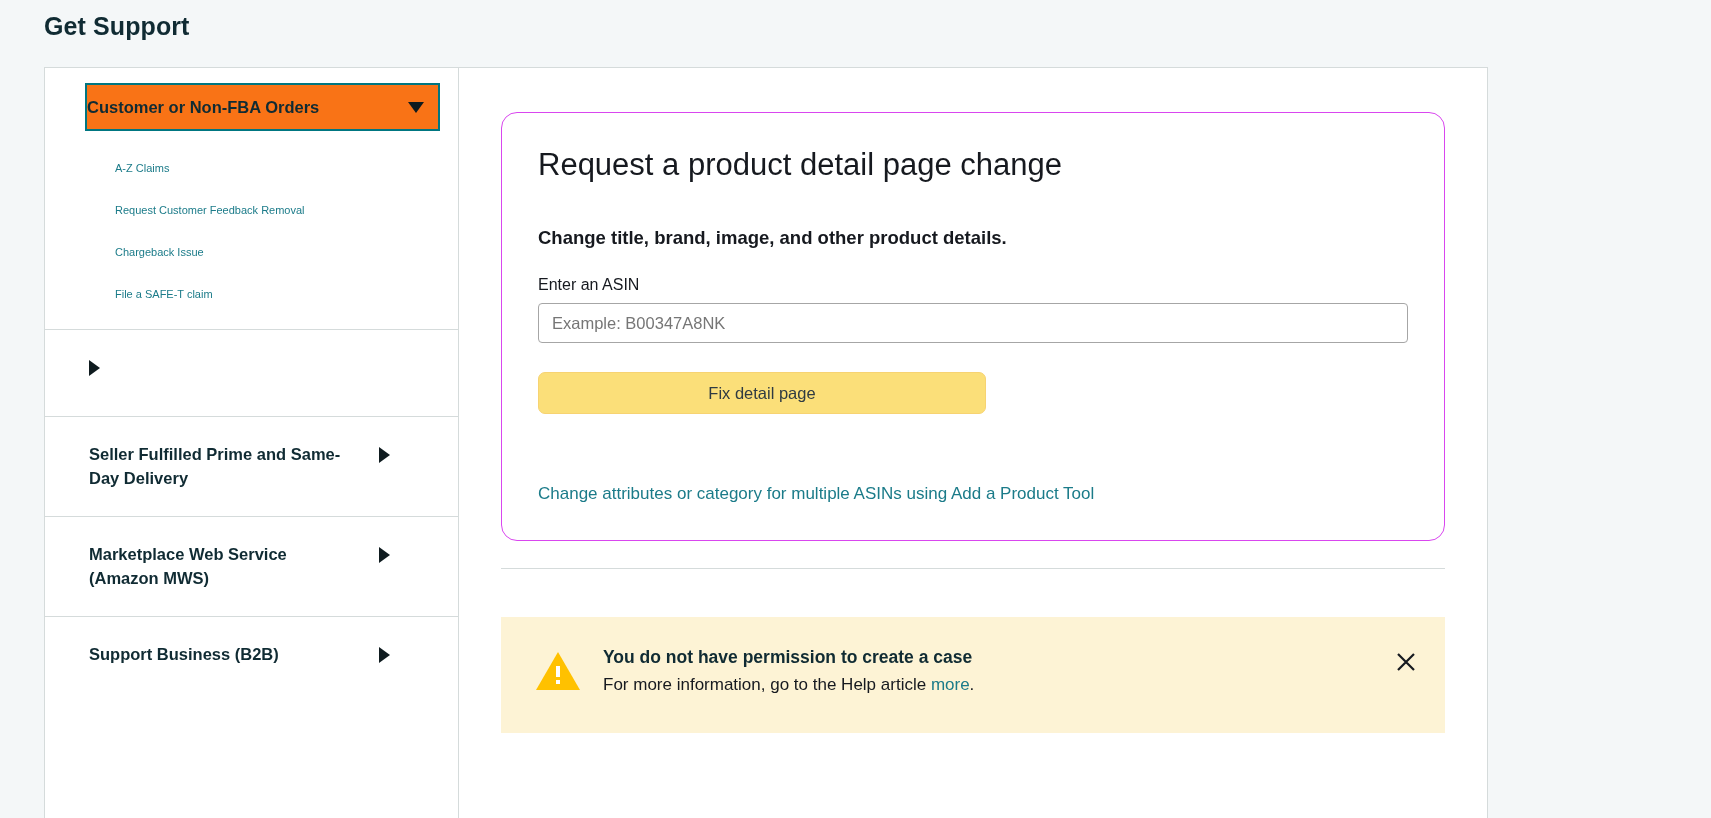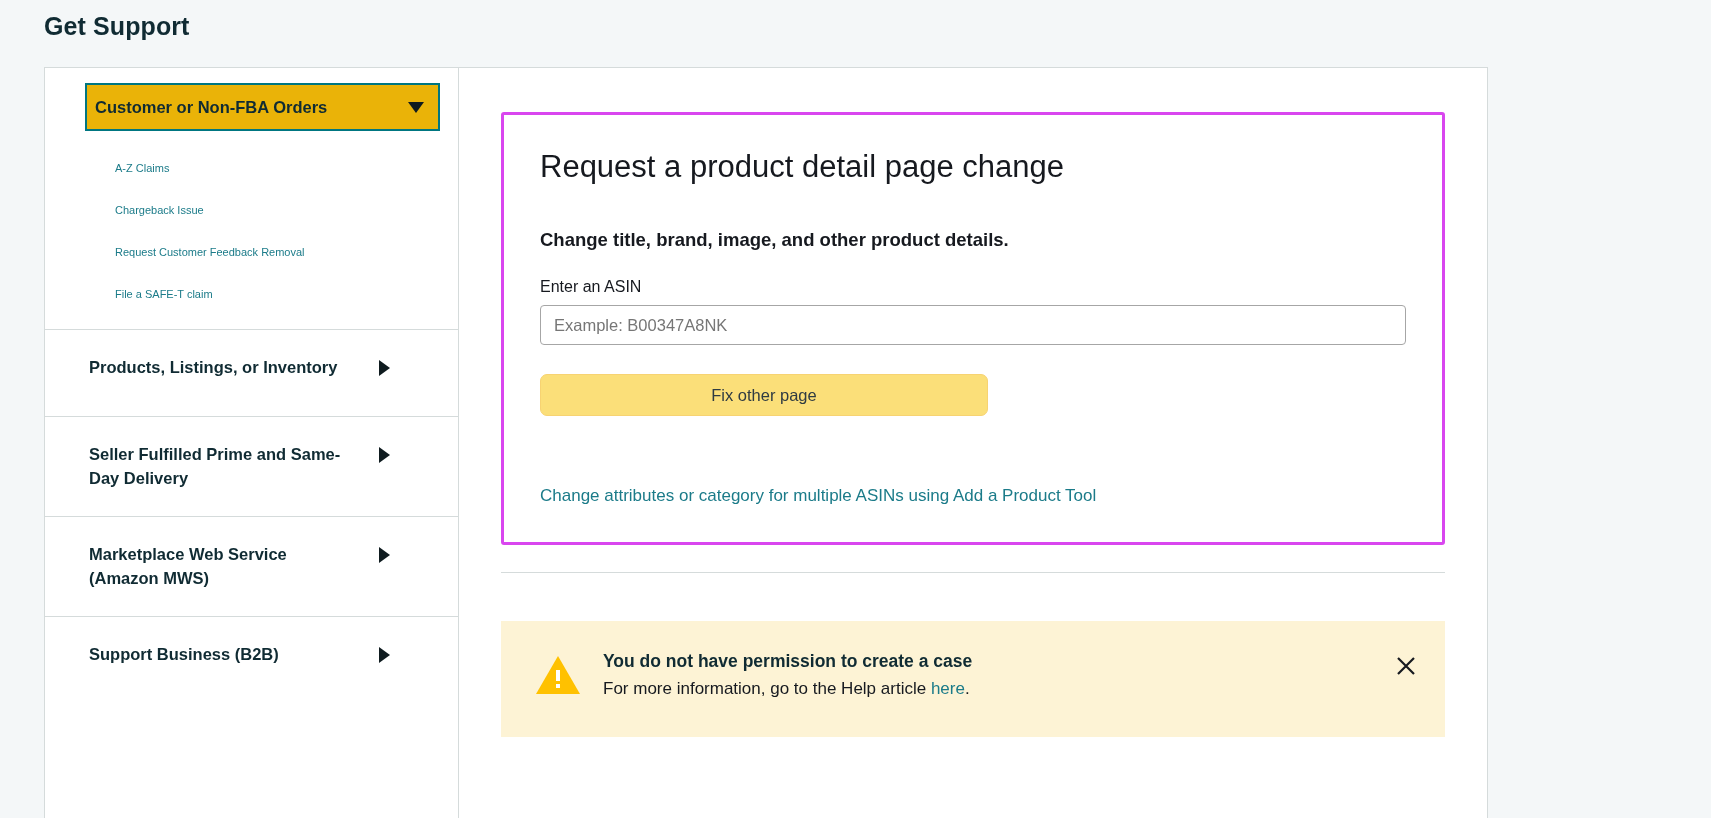--- a/index.html
+++ b/index.html
@@ -46,25 +46,25 @@
     border-right: 1px solid #d5dbdb;
     background: #ffffff;
     padding-top: 15px;
   }
   .select-wrap {
     margin: 0 18px 0 40px;
     position: relative;
   }
   .select-box {
     border: 2px solid #007681;
-    background: #eab308;
+    background: #f97316;
     height: 48px;
     display: flex;
     align-items: center;
-    padding: 0 14px 0 8px;
+    padding: 0 14px 0 0;
     cursor: pointer;
   }
   .select-label {
     font-size: 16.5px;
     font-weight: bold;
     color: #102b33;
     flex: 1;
     white-space: nowrap;
   }
   .caret-down {
@@ -118,22 +118,22 @@
     flex: 0 0 auto;
   }
 
   
   .content {
     flex: 1;
     padding: 44px 42px 0 42px;
     min-width: 0;
   }
   .card {
-    border: 3px solid #d946ef;
-    border-radius: 3px;
+    border: 1px solid #d946ef;
+    border-radius: 16px;
     background: #ffffff;
     padding: 33px 36px 36px 36px;
   }
   .card-title {
     font-size: 31px;
     font-weight: normal;
     color: #16191f;
     margin: 0 0 44px 0;
     line-height: 1.2;
   }
@@ -248,28 +248,27 @@
 
     <div class="select-wrap">
       <div class="select-box">
         <span class="select-label">Customer or Non-FBA Orders</span>
         <span class="caret-down"></span>
       </div>
     </div>
 
     <div class="sub-links">
       <a class="sub-link">A-Z Claims</a>
+      <a class="sub-link">Request Customer Feedback Removal</a>
       <a class="sub-link">Chargeback Issue</a>
-      <a class="sub-link">Request Customer Feedback Removal</a>
       <a class="sub-link">File a SAFE-T claim</a>
     </div>
 
     <div class="accordion-sep"></div>
     <div class="accordion-item">
-      <span class="accordion-label">Products, Listings, or Inventory</span>
       <span class="caret-right"></span>
     </div>
 
     <div class="accordion-sep"></div>
     <div class="accordion-item">
       <span class="accordion-label">Seller Fulfilled Prime and Same-Day Delivery</span>
       <span class="caret-right"></span>
     </div>
 
     <div class="accordion-sep"></div>
@@ -288,39 +287,39 @@
 
   <div class="content">
 
     <div class="card">
       <h1 class="card-title">Request a product detail page change</h1>
       <div class="card-subtitle">Change title, brand, image, and other product details.</div>
 
       <div class="field-label">Enter an ASIN</div>
       <input class="asin-input" type="text" placeholder="Example: B00347A8NK" style="">
 
-      <button class="fix-btn">Fix other page</button>
+      <button class="fix-btn">Fix detail page</button>
 
       <a class="multi-link">Change attributes or category for multiple ASINs using Add a Product Tool</a>
     </div>
 
     <div class="divider"></div>
 
     <div class="alert">
       <span class="alert-icon">
         <svg width="46" height="42" viewBox="0 0 46 42">
           <path d="M23 2 L45 40 L1 40 Z" fill="#ffc100"></path>
           <rect x="21" y="16" width="4" height="11" fill="#ffffff"></rect>
           <rect x="21" y="30" width="4" height="4" fill="#ffffff"></rect>
         </svg>
       </span>
       <div class="alert-body">
         <div class="alert-title">You do not have permission to create a case</div>
         <div class="alert-text">
-          <span>For more information, go to the Help article </span><a>here</a><span>.</span>
+          <span>For more information, go to the Help article </span><a>more</a><span>.</span>
         </div>
       </div>
       <button class="alert-close">
         <svg width="26" height="26" viewBox="0 0 26 26">
           <path d="M5 5 L21 21 M21 5 L5 21" stroke="#16191f" stroke-width="2.2" fill="none"></path>
         </svg>
       </button>
     </div>
 
   </div>

